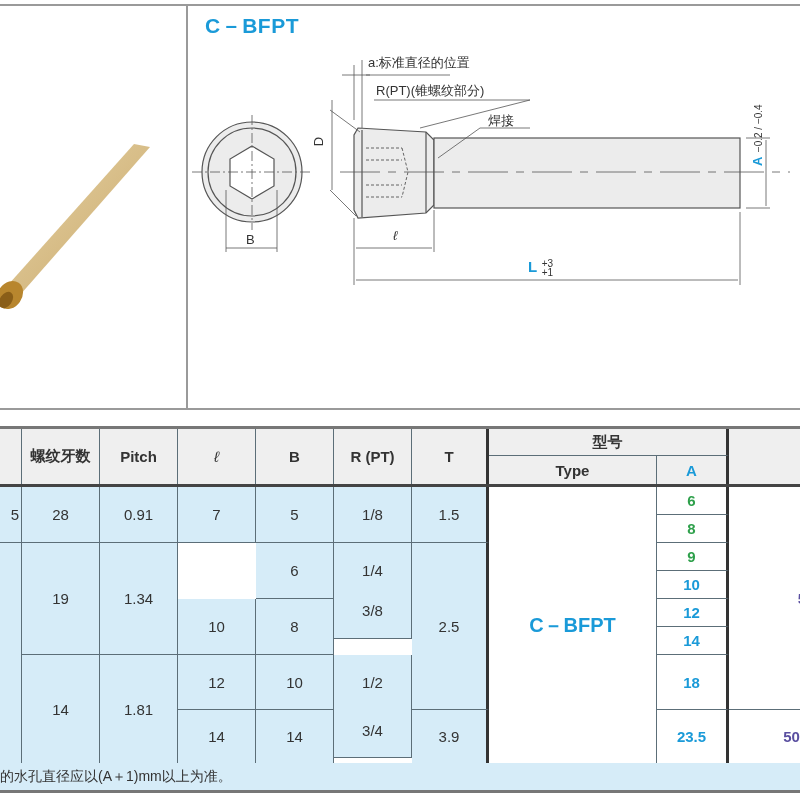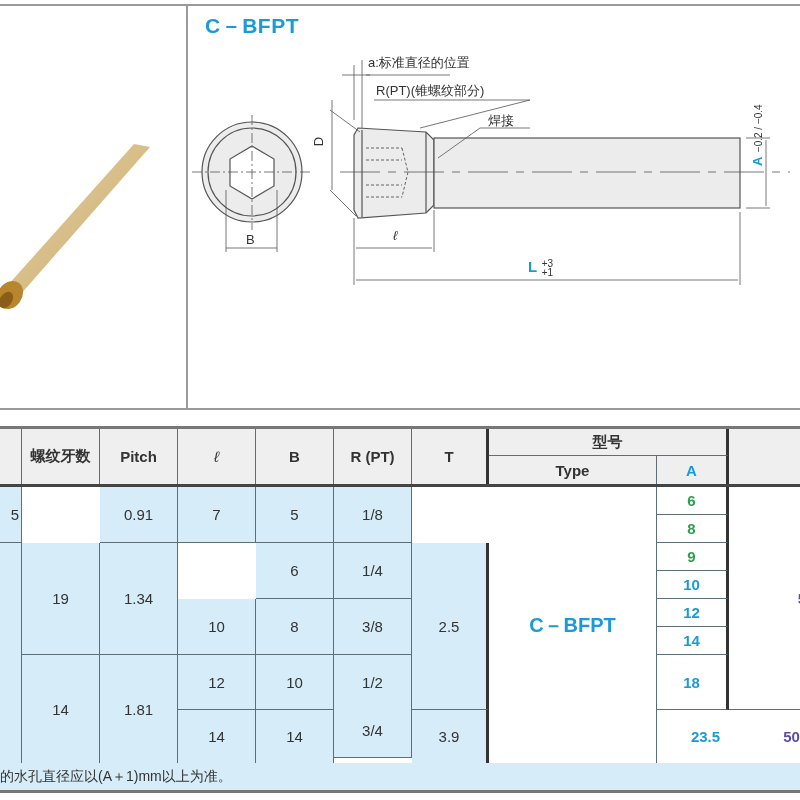--- a/index.html
+++ b/index.html
@@ -130,57 +130,59 @@
   <div class="cell hdr thick-r" style="left:412px;top:0;width:77px;height:56px">T</div>
   <div class="cell hdr thick-r" style="left:489px;top:0;width:240px;height:27px">型号</div>
   <div class="cell hdr" style="left:489px;top:27px;width:168px;height:29px">Type</div>
   <div class="cell hdr thick-r cyan" style="left:657px;top:27px;width:72px;height:29px">A</div>
   <div class="cell hdr" style="left:729px;top:0;width:71px;height:56px;border-right:none"></div>
   <div class="abs" style="left:0;top:55px;width:800px;height:3px;background:#444"></div>
 
   <div class="cell lb" style="left:0;top:58px;width:22px;height:56px;justify-content:flex-end;padding-right:2px">5</div>
   <div class="cell lb" style="left:0;top:114px;width:22px;height:221px"></div>
 
+  <div class="cell lb" style="left:22px;top:58px;width:78px;height:56px">28</div>
   <div class="cell lb" style="left:22px;top:114px;width:78px;height:112px">19</div>
   <div class="cell lb" style="left:22px;top:226px;width:78px;height:109px">14</div>
 
   <div class="cell lb" style="left:100px;top:58px;width:78px;height:56px">0.91</div>
   <div class="cell lb" style="left:100px;top:114px;width:78px;height:112px">1.34</div>
   <div class="cell lb" style="left:100px;top:226px;width:78px;height:109px">1.81</div>
 
   <div class="cell lb" style="left:178px;top:58px;width:78px;height:56px">7</div>
   <div class="cell lb" style="left:178px;top:170px;width:78px;height:56px">10</div>
   <div class="cell lb" style="left:178px;top:226px;width:78px;height:55px">12</div>
   <div class="cell lb" style="left:178px;top:281px;width:78px;height:54px">14</div>
 
   <div class="cell lb" style="left:256px;top:58px;width:78px;height:56px">5</div>
   <div class="cell lb" style="left:256px;top:114px;width:78px;height:56px">6</div>
   <div class="cell lb" style="left:256px;top:170px;width:78px;height:56px">8</div>
   <div class="cell lb" style="left:256px;top:226px;width:78px;height:55px">10</div>
   <div class="cell lb" style="left:256px;top:281px;width:78px;height:54px">14</div>
 
   <div class="cell lb" style="left:334px;top:58px;width:78px;height:56px">1/8</div>
   <div class="cell lb" style="left:334px;top:114px;width:78px;height:56px">1/4</div>
-  <div class="cell lb" style="left:334px;top:170px;width:78px;height:56px">3/8</div>
+  <div class="cell lb" style="left:334px;top:154px;width:78px;height:56px">3/8</div>
   <div class="cell lb" style="left:334px;top:226px;width:78px;height:55px">1/2</div>
   <div class="cell lb" style="left:334px;top:275px;width:78px;height:54px">3/4</div>
 
+  <div class="cell lb thick-r" style="left:412px;top:58px;width:77px;height:56px">1.5</div>
   <div class="cell lb thick-r" style="left:412px;top:114px;width:77px;height:167px">2.5</div>
   <div class="cell lb thick-r" style="left:412px;top:281px;width:77px;height:54px">3.9</div>
 
   <div class="cell wh cyan" style="left:489px;top:58px;width:168px;height:277px;font-size:20px">C－BFPT</div>
 
   <div class="cell wh green thick-r" style="left:657px;top:58px;width:72px;height:28px">6</div>
   <div class="cell wh green thick-r" style="left:657px;top:86px;width:72px;height:28px">8</div>
   <div class="cell wh green thick-r" style="left:657px;top:114px;width:72px;height:28px">9</div>
   <div class="cell wh cyan thick-r" style="left:657px;top:142px;width:72px;height:28px">10</div>
   <div class="cell wh cyan thick-r" style="left:657px;top:170px;width:72px;height:28px">12</div>
   <div class="cell wh cyan thick-r" style="left:657px;top:198px;width:72px;height:28px">14</div>
   <div class="cell wh cyan thick-r" style="left:657px;top:226px;width:72px;height:55px">18</div>
-  <div class="cell wh cyan thick-r" style="left:671px;top:281px;width:72px;height:54px">23.5</div>
+  <div class="cell wh cyan thick-r" style="left:657px;top:281px;width:72px;height:54px">23.5</div>
 
   <div class="cell wh purple" style="left:729px;top:58px;width:71px;height:223px;justify-content:flex-end;border-right:none;overflow:hidden;padding-right:0">
     <span style="margin-right:-6px">5</span>
   </div>
   <div class="cell wh purple" style="left:729px;top:281px;width:71px;height:54px;justify-content:flex-end;border-right:none;overflow:hidden">
     <span style="margin-right:-4px">50,</span>
   </div>
   <div class="abs" style="left:0;top:334px;width:800px;height:2px;background:#444"></div>
 </div>
 

